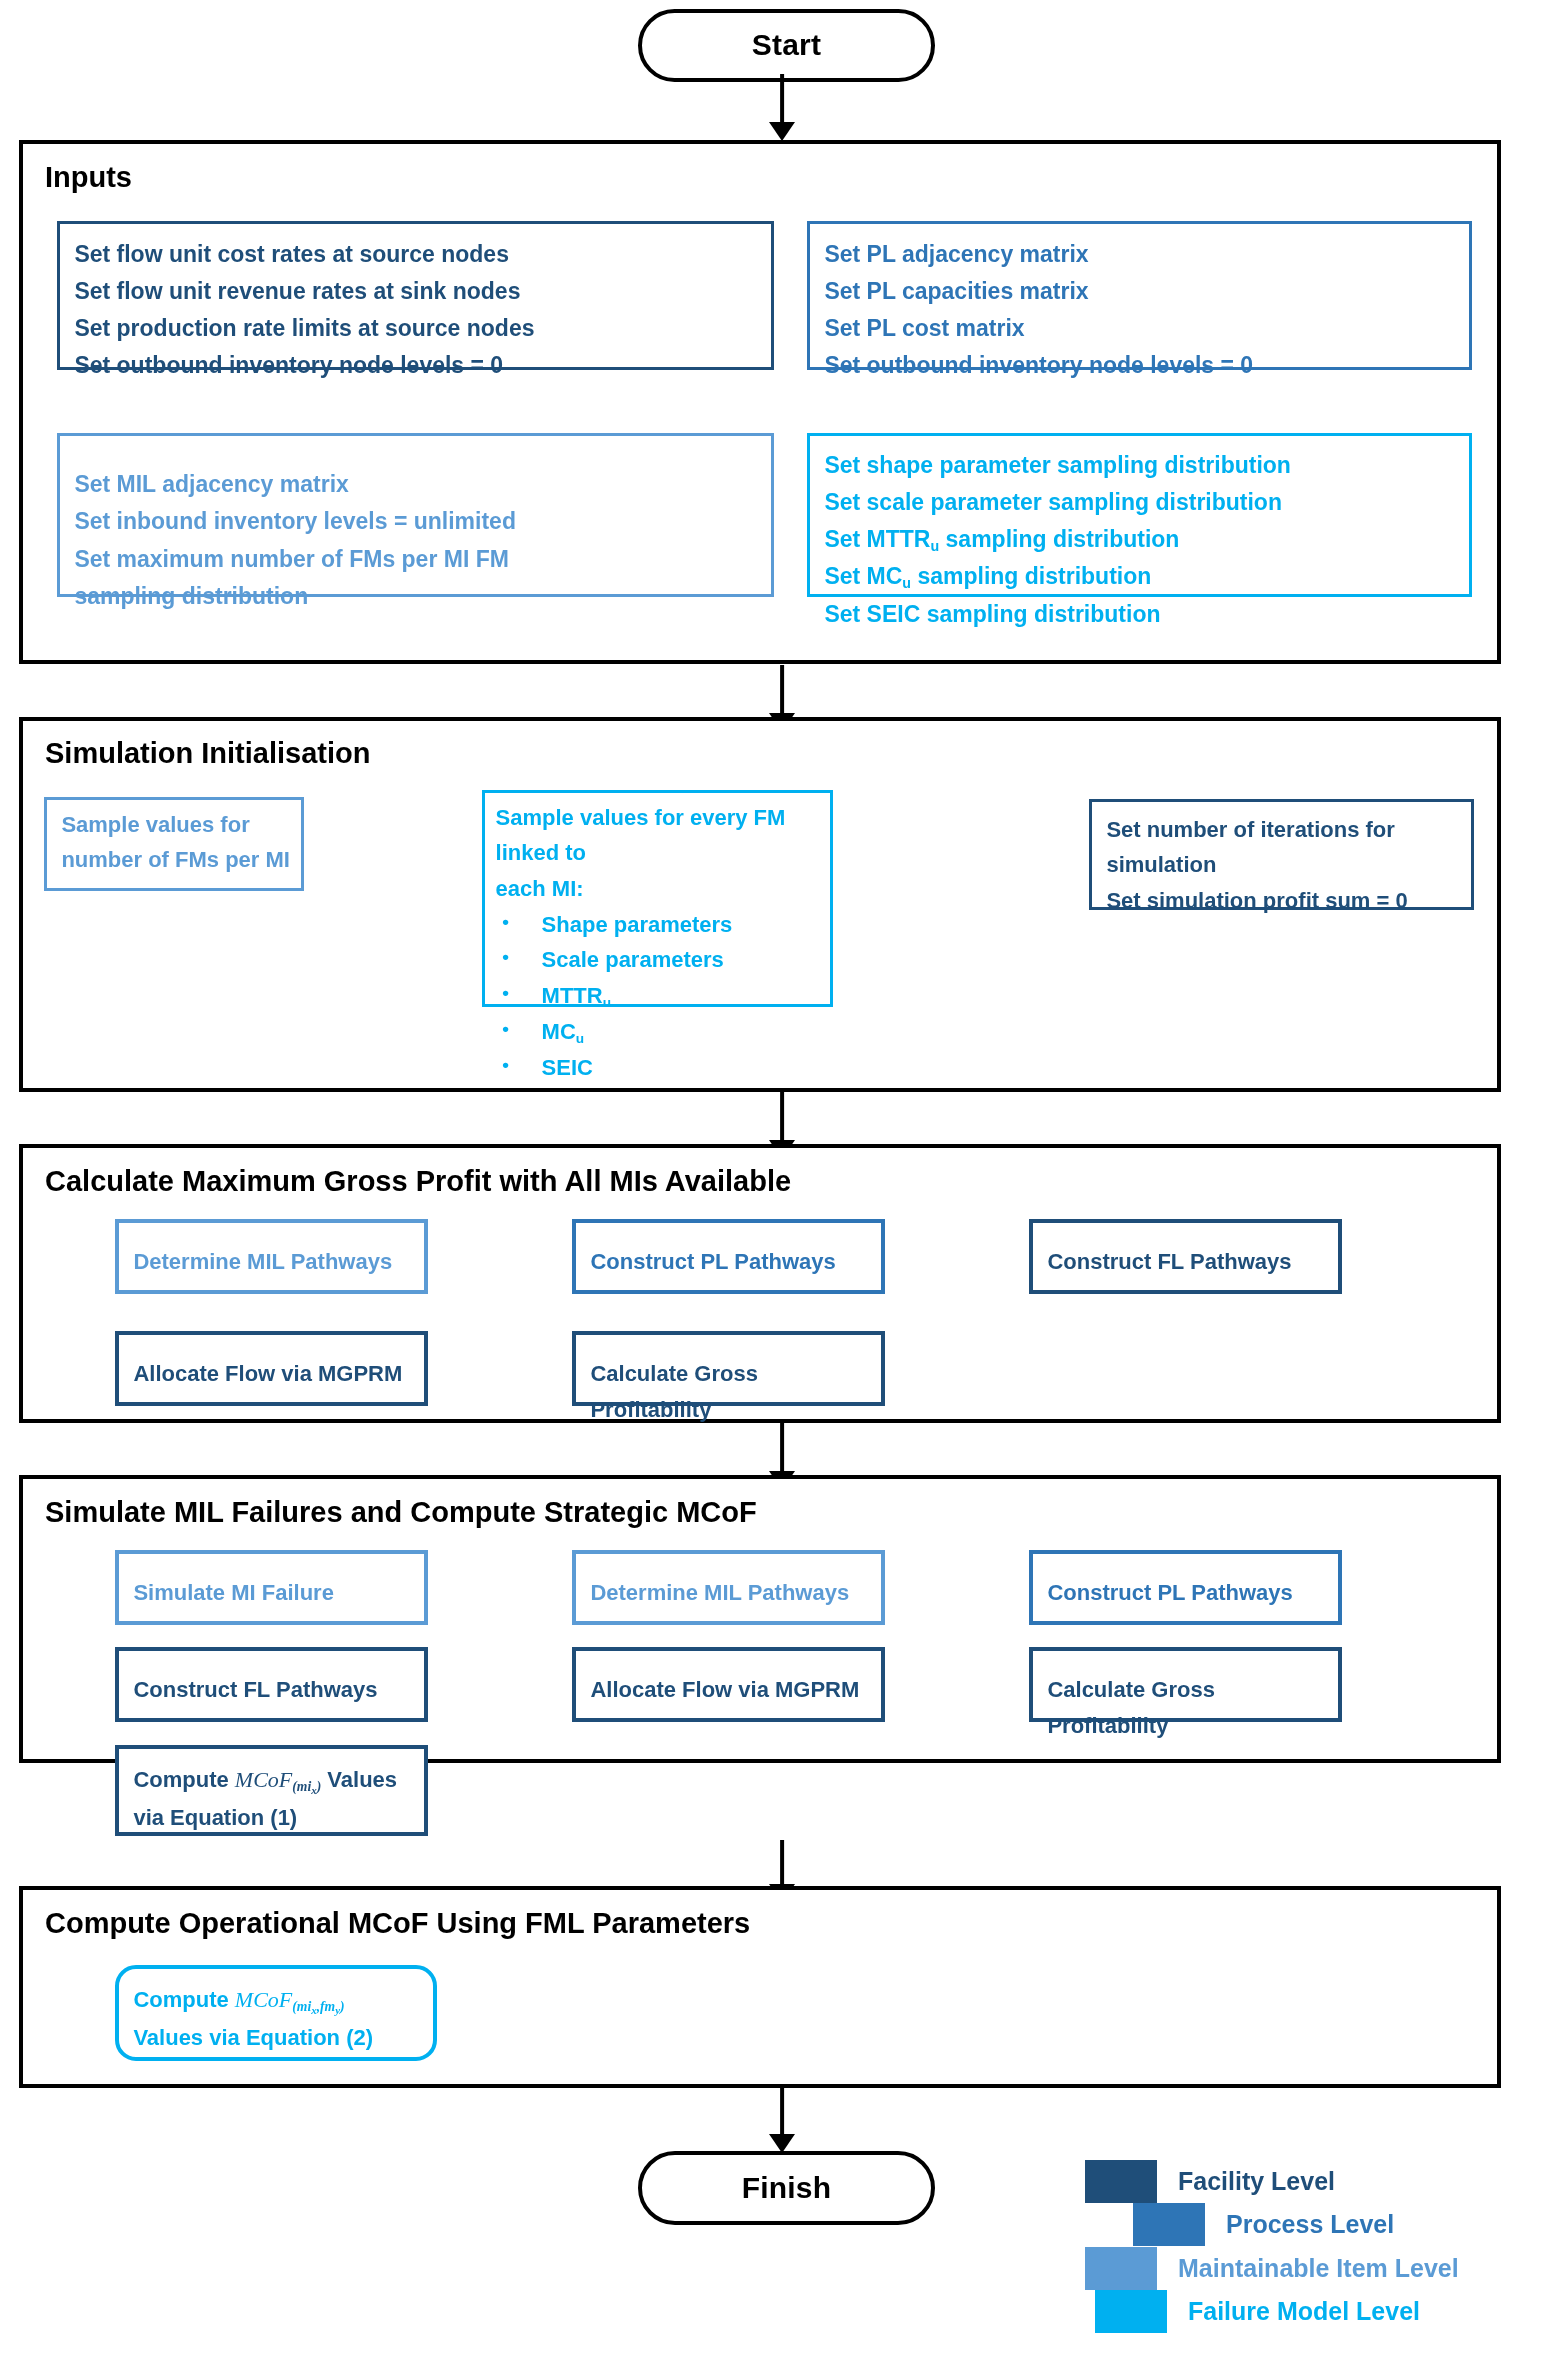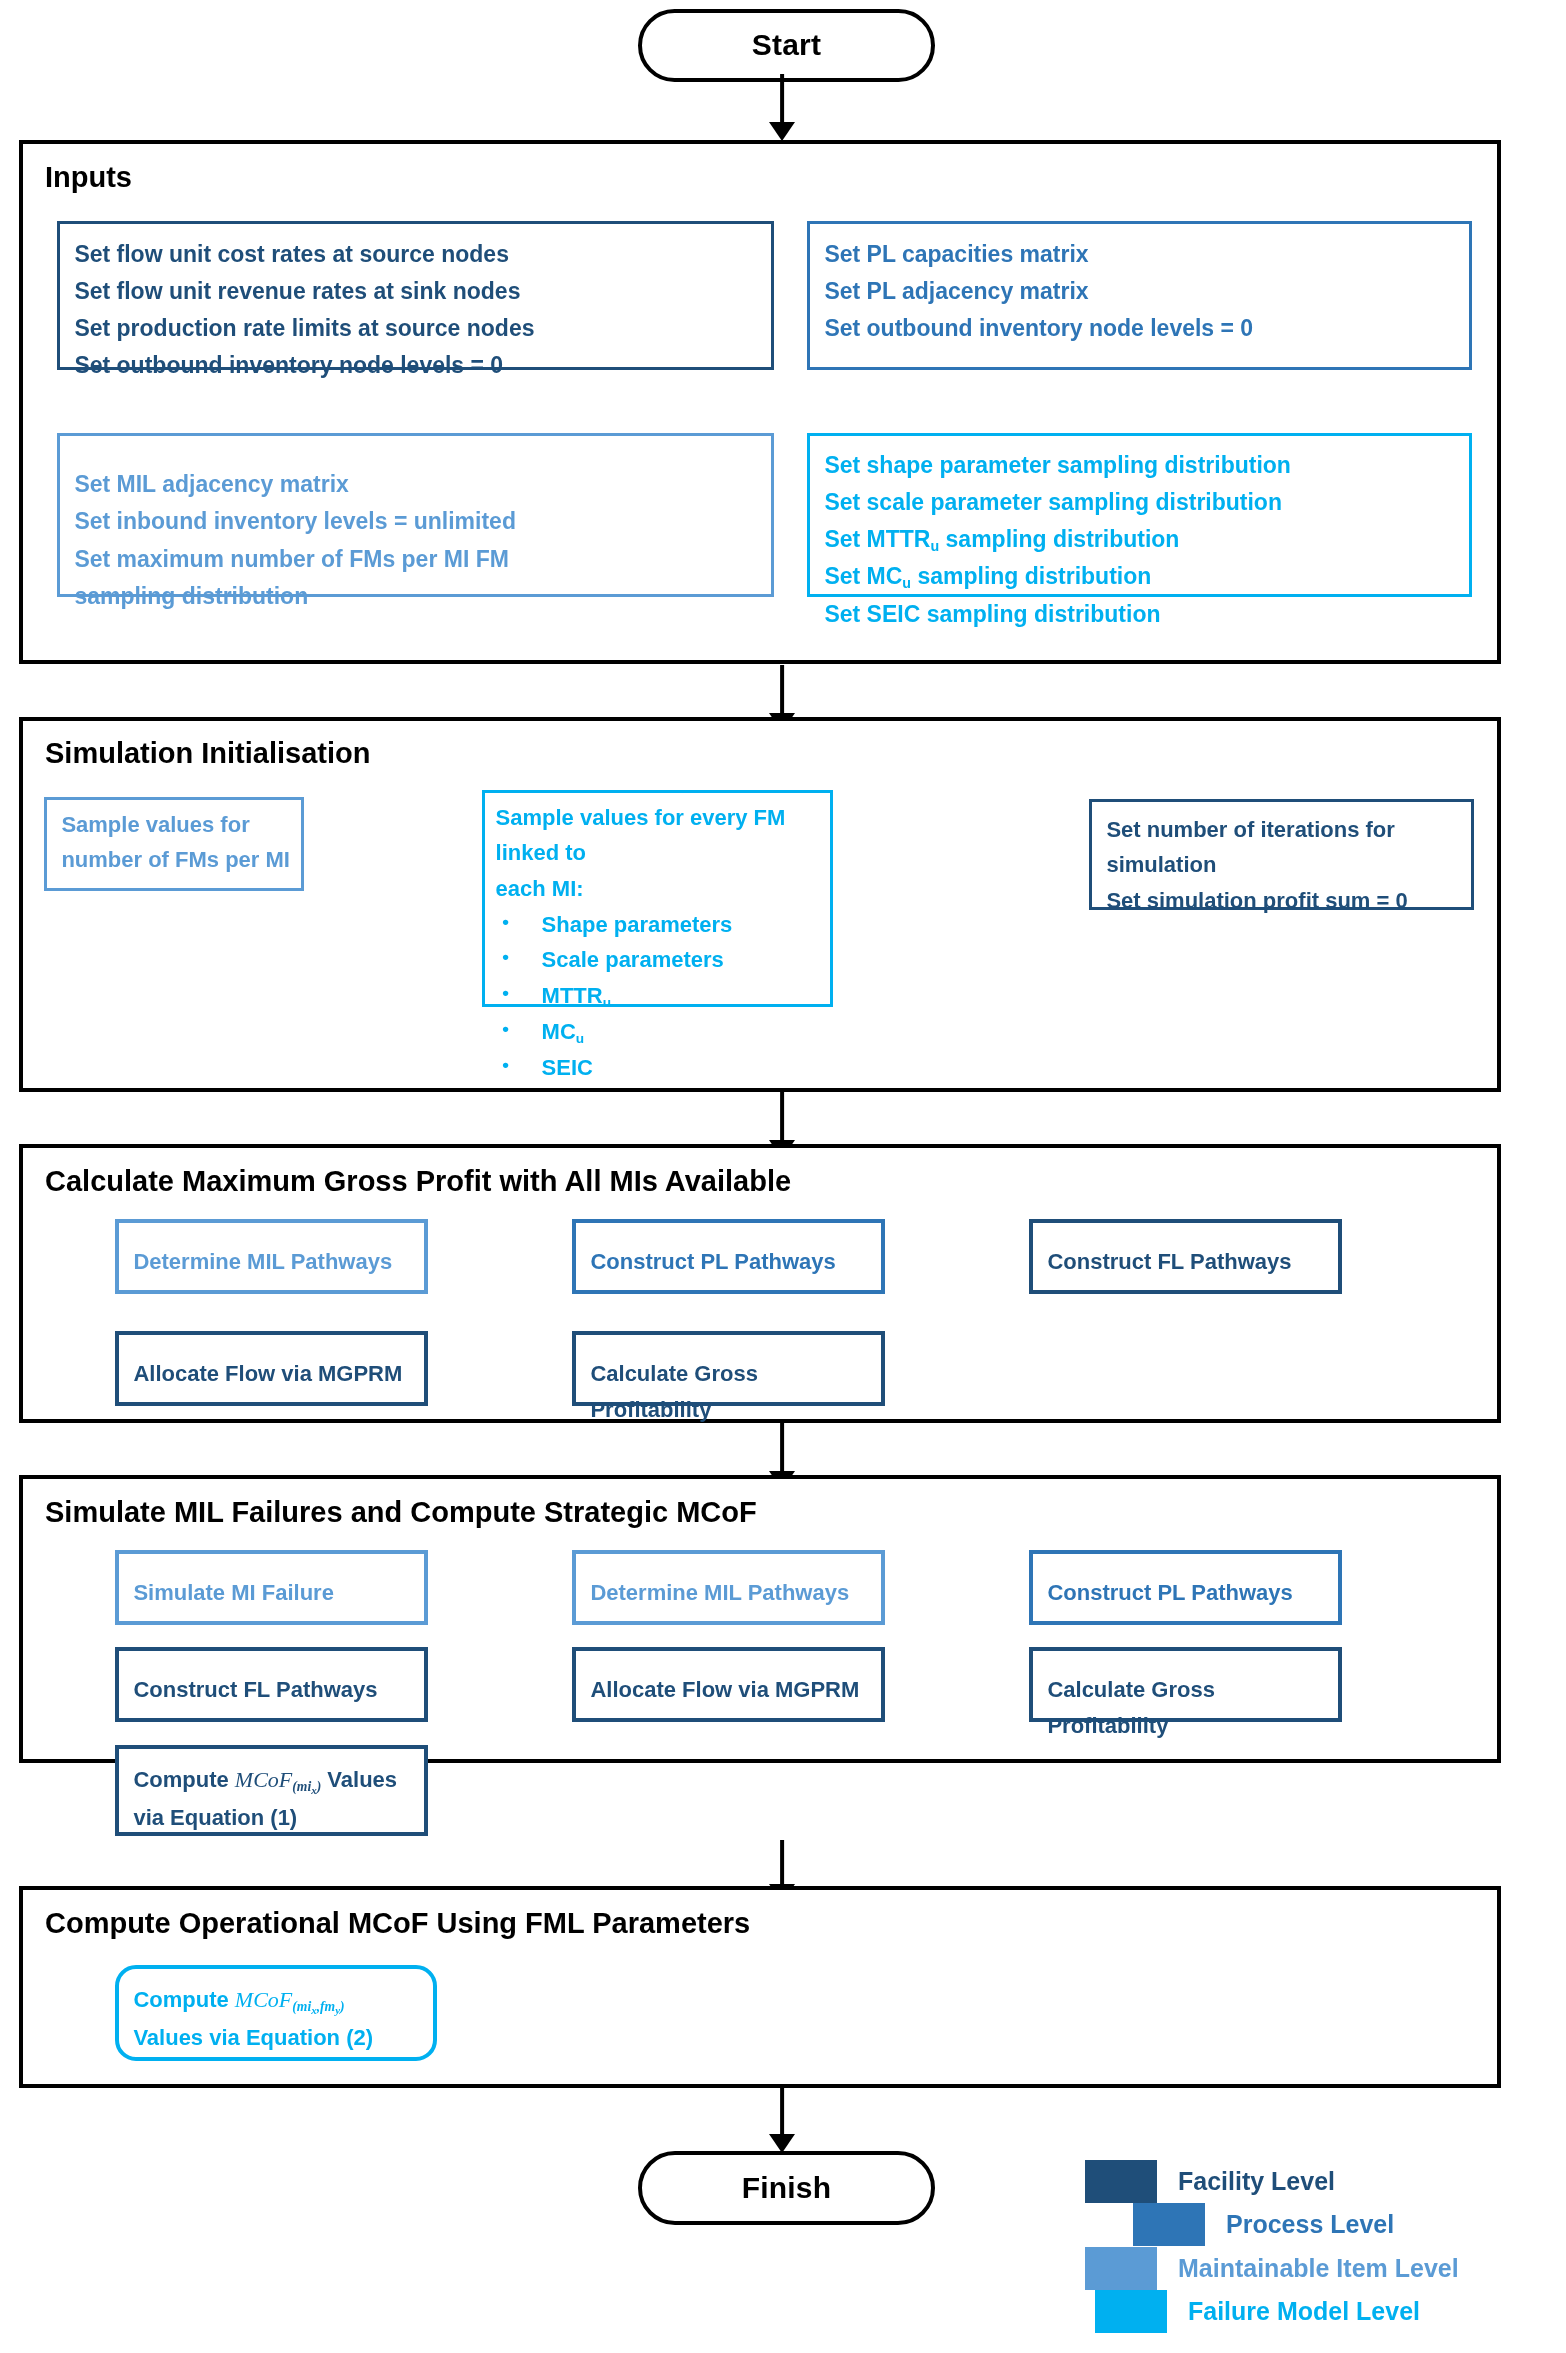--- a/index.html
+++ b/index.html
@@ -112,22 +112,23 @@
       <div class="txt" style="top:11.5px;font-size:23px;">
         <span class="line">Set flow unit cost rates at source nodes</span>
         <span class="line">Set flow unit revenue rates at sink nodes</span>
         <span class="line">Set production rate limits at source nodes</span>
         <span class="line">Set outbound inventory node levels = 0</span>
       </div>
     </div>
 
     <div class="lvlbox pl" style="left:784px;top:77px;width:665px;height:149px;border-width:3.8px;">
       <div class="txt" style="top:11.5px;font-size:23px;">
+        <span class="line">Set PL adjacency matrix</span>
         <span class="line">Set PL capacities matrix</span>
-        <span class="line">Set PL adjacency matrix</span>
+        <span class="line">Set PL cost matrix</span>
         <span class="line">Set outbound inventory node levels = 0</span>
       </div>
     </div>
 
     <div class="lvlbox mil" style="left:34px;top:289px;width:717px;height:164px;border-width:3.8px;">
       <div class="txt" style="top:30px;font-size:23px;">
         <span class="line">Set MIL adjacency matrix</span>
         <span class="line">Set inbound inventory levels = unlimited</span>
         <span class="line">Set maximum number of FMs per MI FM</span>
         <span class="line">sampling distribution</span>

